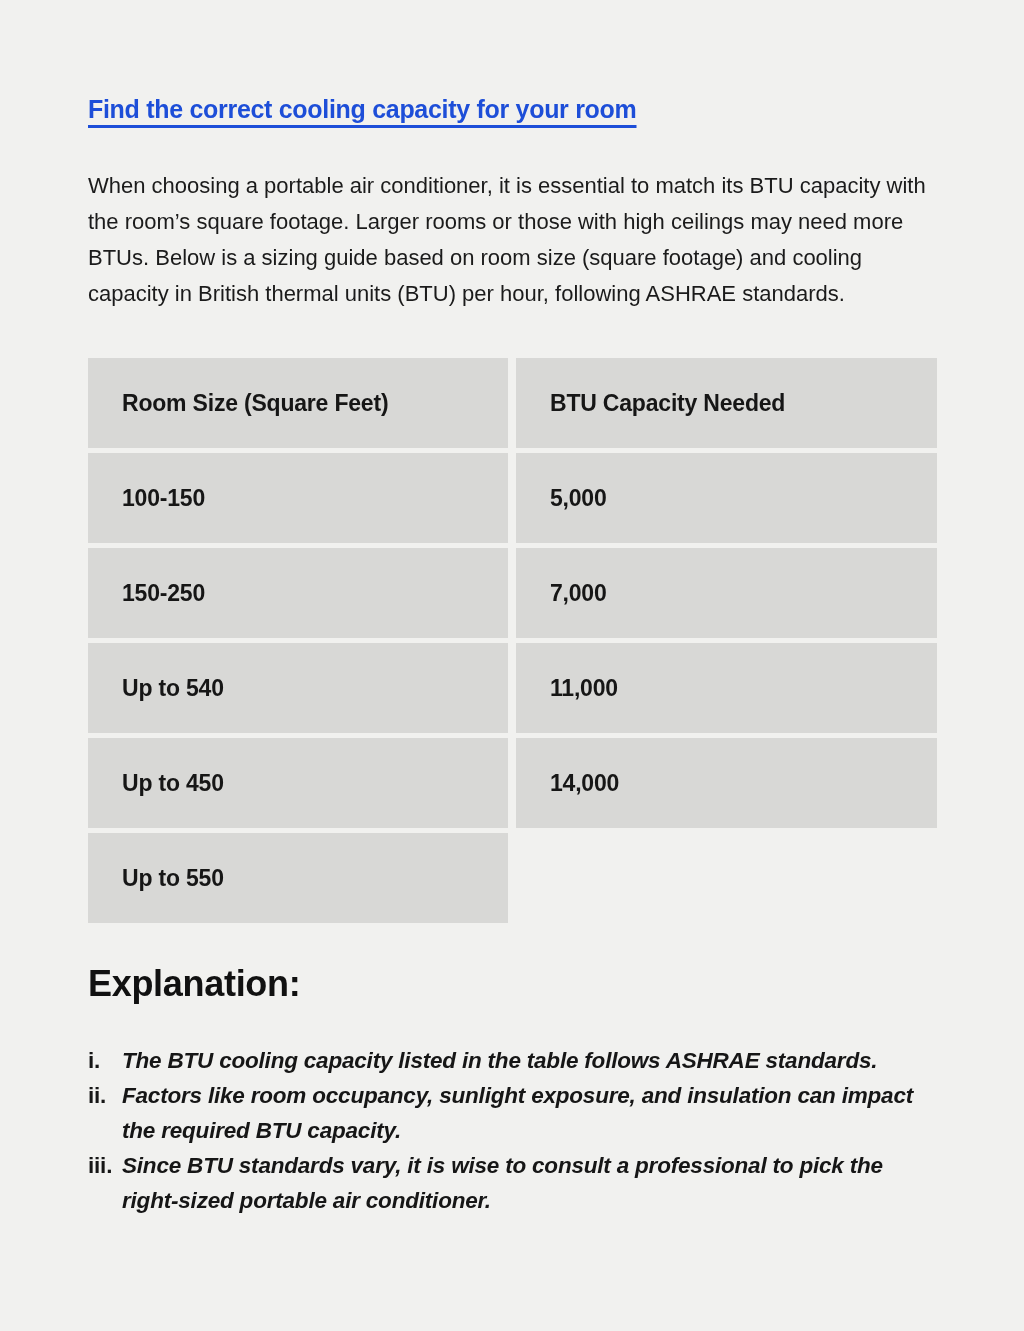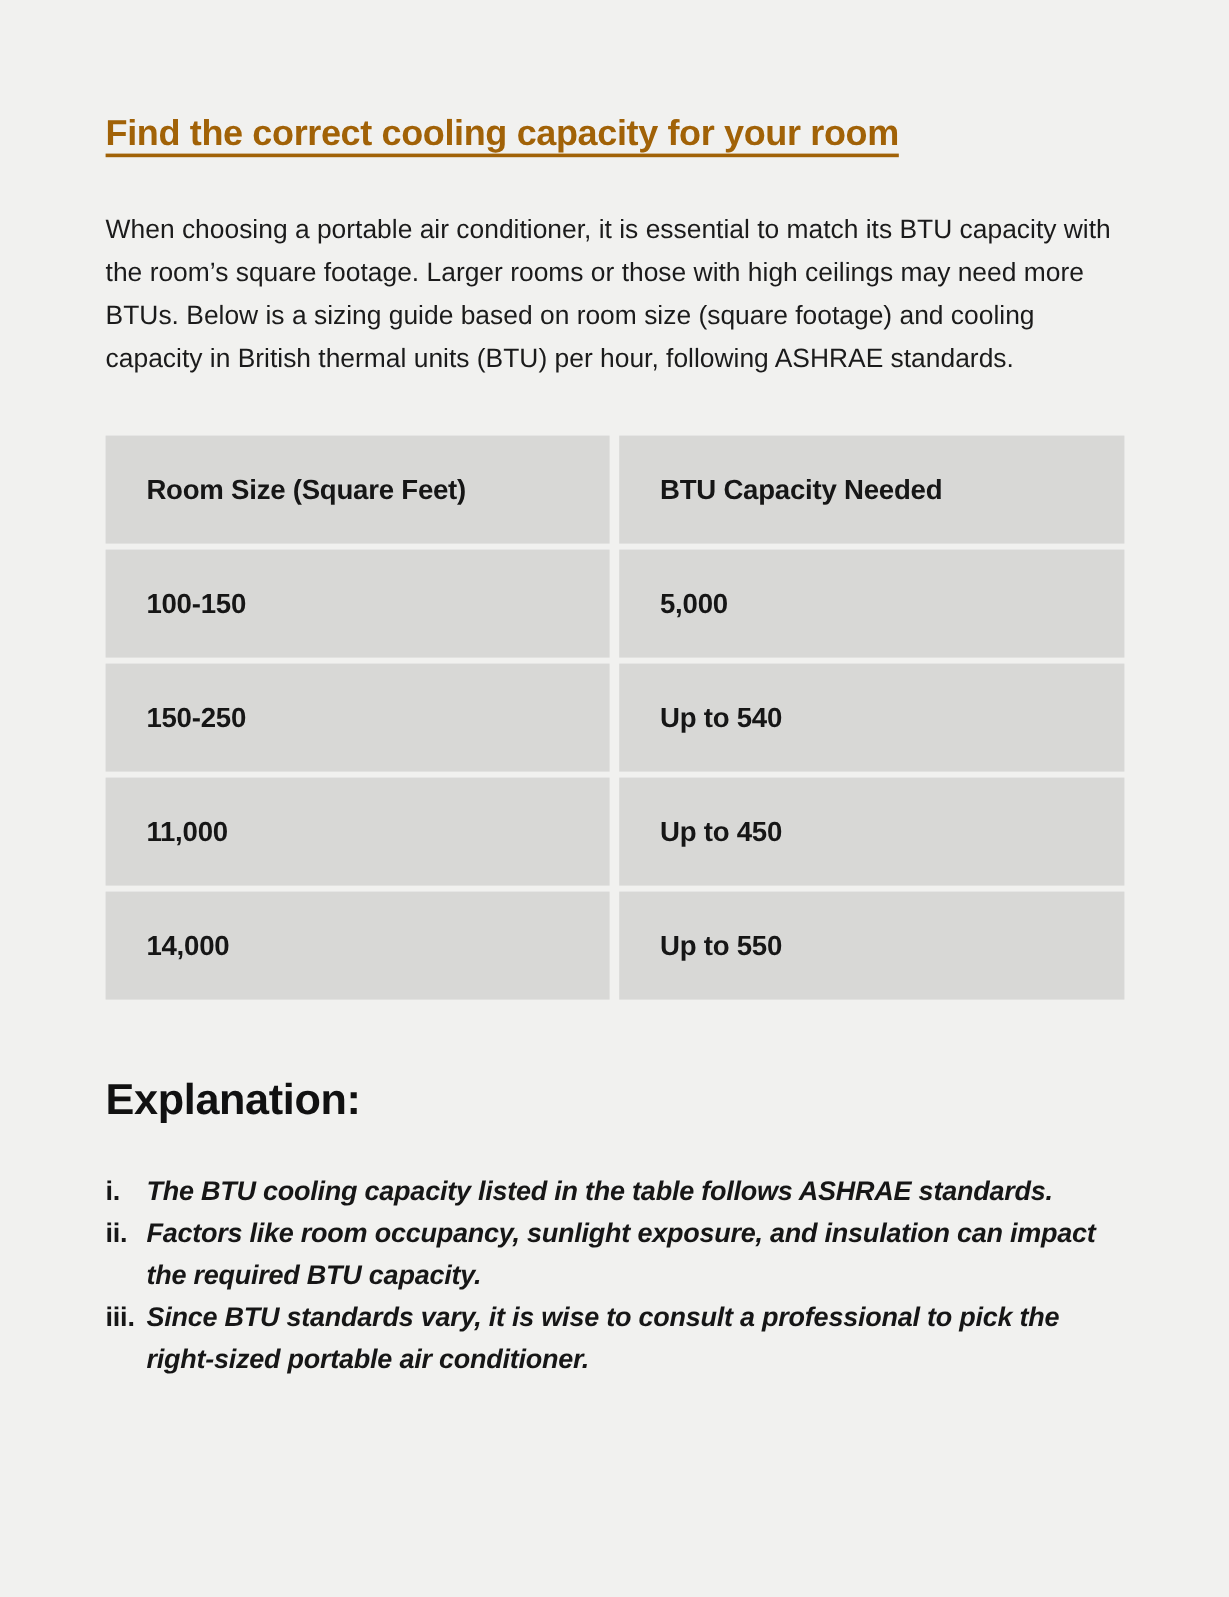--- a/index.html
+++ b/index.html
@@ -11,24 +11,24 @@
   body {
     background: #f1f1ef;
     font-family: "Liberation Sans", sans-serif;
     color: #1b1b1b;
   }
   .content {
     padding: 0 88px;
   }
   .page-title {
     margin-top: 95px;
-    font-size: 30px;
+    font-size: 25px;
     font-weight: bold;
     letter-spacing: -0.3px;
-    color: #a16207;
+    color: #1d4ed8;
     text-decoration: underline;
     text-decoration-thickness: 3px;
     text-underline-offset: 7px;
   }
   .intro {
     margin-top: 44px;
     width: 846px;
     font-size: 22px;
     line-height: 36px;
     font-weight: normal;
@@ -48,21 +48,21 @@
     display: flex;
     align-items: center;
     padding-left: 34px;
     padding-right: 16px;
     font-size: 23px;
     font-weight: bold;
     letter-spacing: -0.2px;
     color: #161616;
   }
   .explanation-heading {
-    margin-top: 62px;
+    margin-top: 40px;
     font-size: 36px;
     font-weight: bold;
     letter-spacing: -0.3px;
     color: #111;
   }
   .explanation-list {
     margin-top: 38px;
     width: 846px;
   }
   .list-item {
@@ -92,20 +92,21 @@
   <p class="intro">When choosing a portable air conditioner, it is essential to match its BTU capacity with the room’s square footage. Larger rooms or those with high ceilings may need more BTUs. Below is a sizing guide based on room size (square footage) and cooling capacity in British thermal units (BTU) per hour, following ASHRAE standards.</p>
 
   <div class="btu-table">
     <div class="cell">Room Size (Square Feet)</div>
     <div class="cell">BTU Capacity Needed</div>
 
     <div class="cell">100-150</div>
     <div class="cell">5,000</div>
 
     <div class="cell">150-250</div>
+    <div class="cell">7,000</div>
 
     <div class="cell">Up to 540</div>
     <div class="cell">11,000</div>
 
     <div class="cell">Up to 450</div>
     <div class="cell">14,000</div>
 
     <div class="cell">Up to 550</div>
   </div>
 

